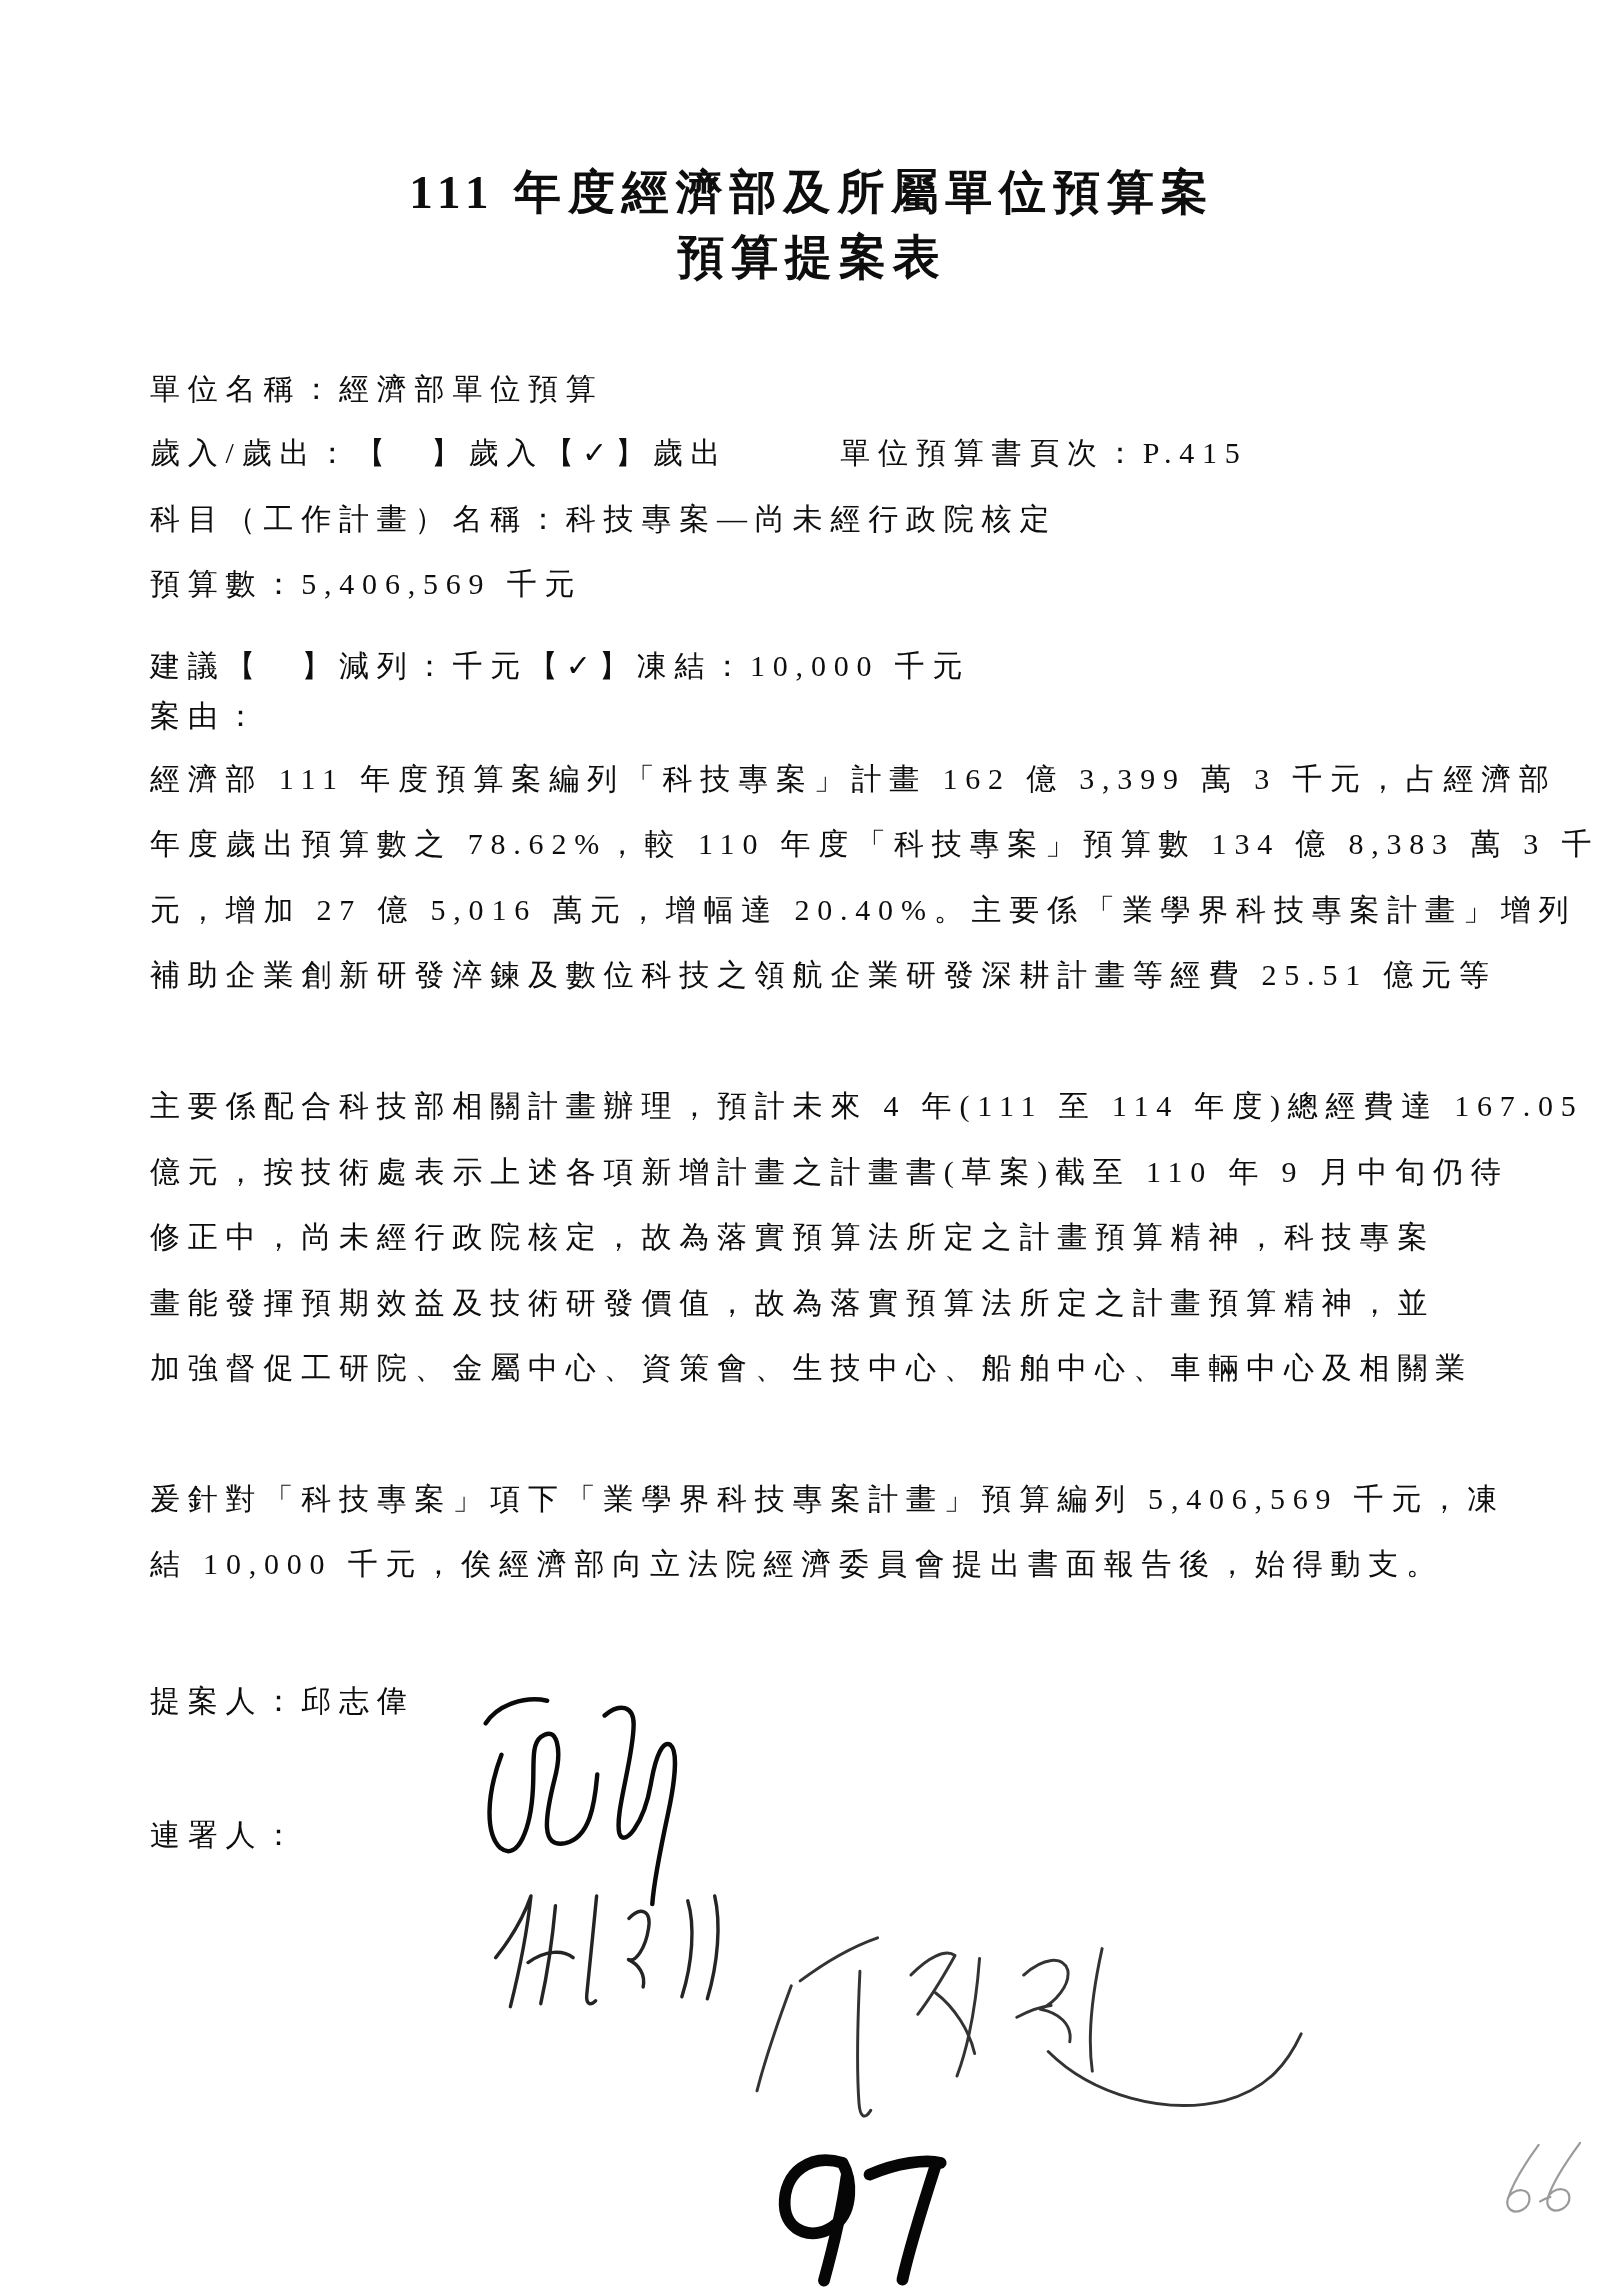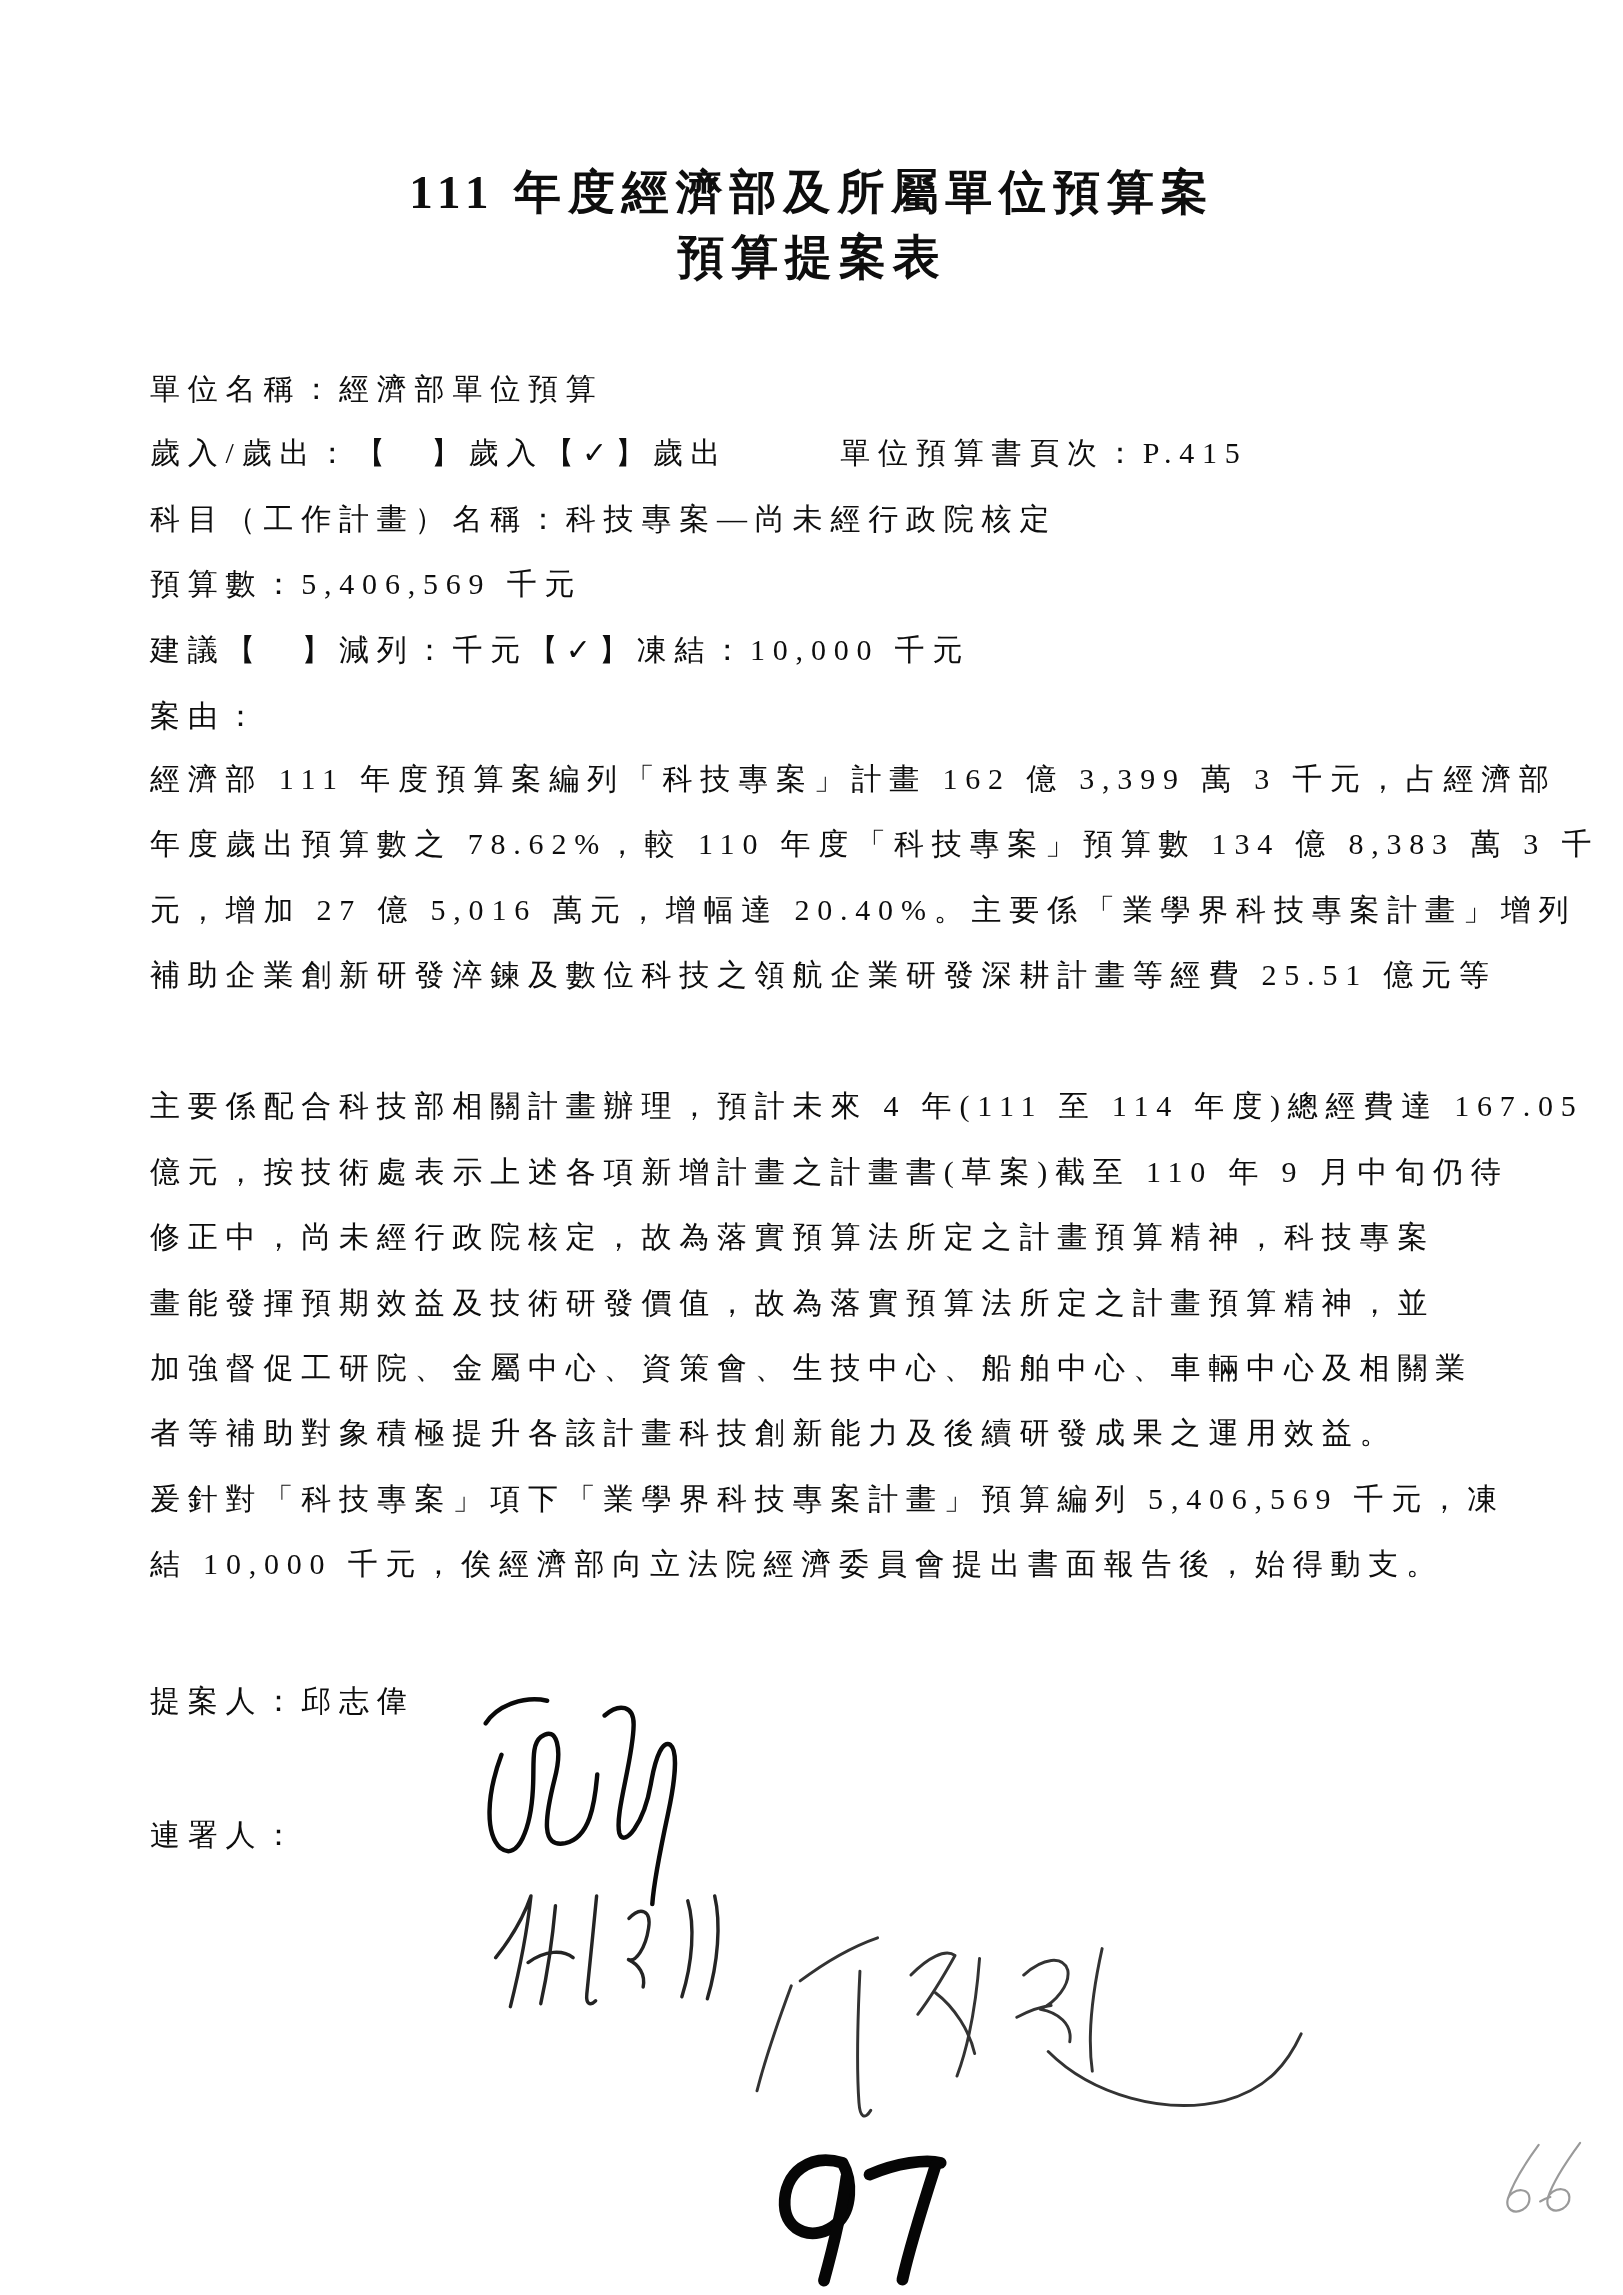--- a/index.html
+++ b/index.html
@@ -46,36 +46,35 @@
   </div>
 
   <div class="line" style="top:504px">
     <span>科目（工作計畫）名稱：</span><span>科技專案—尚未經行政院核定</span>
   </div>
 
   <div class="line" style="top:569px">
     <span>預算數：</span><span>5,406,569 千元</span>
   </div>
 
-  <div class="line" style="top:635px">
+  <div class="line" style="top:651px">
     <span>建議</span><span>【　】</span><span>減列：</span><span>千元</span><span>【✓】</span><span>凍結：</span><span>10,000 千元</span>
   </div>
 
   <div class="line" style="top:701px">案由：</div>
 
   <div class="line para-line" style="top:764px">經濟部 111 年度預算案編列「科技專案」計畫 162 億 3,399 萬 3 千元，占經濟部</div>
   <div class="line para-line" style="top:829px">年度歲出預算數之 78.62%，較 110 年度「科技專案」預算數 134 億 8,383 萬 3 千</div>
   <div class="line para-line" style="top:895px">元，增加 27 億 5,016 萬元，增幅達 20.40%。主要係「業學界科技專案計畫」增列</div>
   <div class="line para-line" style="top:960px">補助企業創新研發淬鍊及數位科技之領航企業研發深耕計畫等經費 25.51 億元等</div>
   <div class="line para-line" style="top:1091px">主要係配合科技部相關計畫辦理，預計未來 4 年(111 至 114 年度)總經費達 167.05</div>
   <div class="line para-line" style="top:1157px">億元，按技術處表示上述各項新增計畫之計畫書(草案)截至 110 年 9 月中旬仍待</div>
   <div class="line para-line" style="top:1222px">修正中，尚未經行政院核定，故為落實預算法所定之計畫預算精神，科技專案</div>
   <div class="line para-line" style="top:1288px">畫能發揮預期效益及技術研發價值，故為落實預算法所定之計畫預算精神，並</div>
   <div class="line para-line" style="top:1353px">加強督促工研院、金屬中心、資策會、生技中心、船舶中心、車輛中心及相關業</div>
-  <div class="line para-line" style="top:1418px">者等補助對象積極提升各該計畫科技創新能力及後續研發成果之運用效益。</div>
   <div class="line para-line" style="top:1484px">爰針對「科技專案」項下「業學界科技專案計畫」預算編列 5,406,569 千元，凍</div>
   <div class="line para-line" style="top:1549px">結 10,000 千元，俟經濟部向立法院經濟委員會提出書面報告後，始得動支。</div>
 
   <div class="line" style="top:1686px">
     <span>提案人：</span><span>邱志偉</span>
   </div>
 
   <div class="line" style="top:1820px">連署人：</div>
 
   <svg class="sig" style="left:471px; top:1685px" width="226" height="226" viewBox="0 0 460 460">

